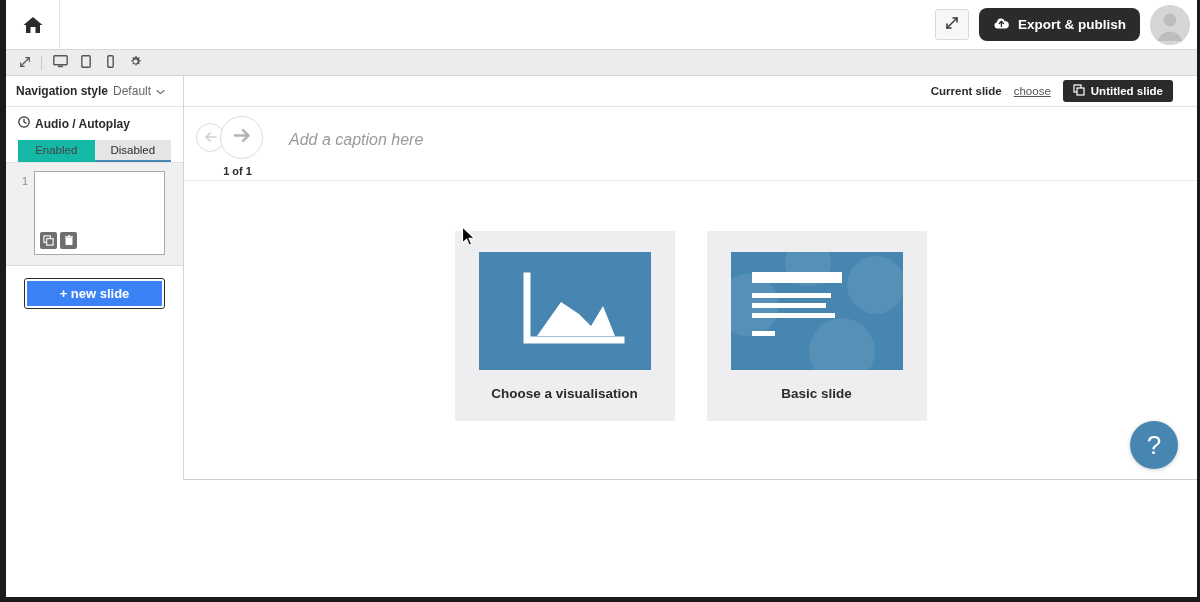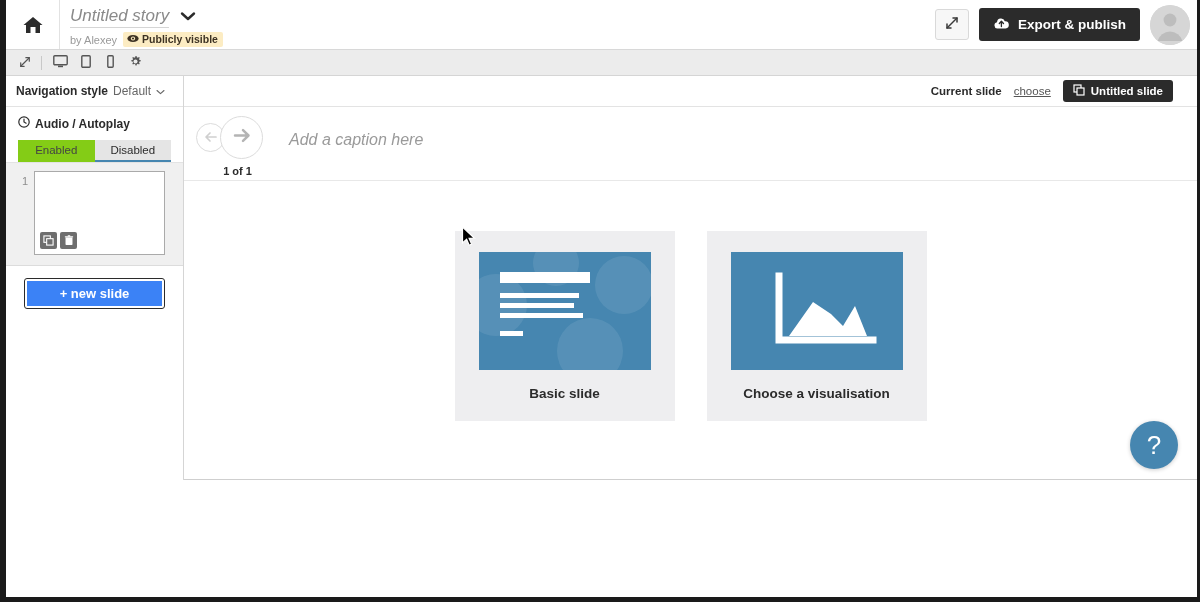--- a/index.html
+++ b/index.html
@@ -52,21 +52,21 @@
   }
   .header-right {
     margin-left: auto; display: flex; align-items: center; gap: 10px; padding-right: 7px;
   }
   .expand-btn {
     width: 34px; height: 31px; border: 1px solid #d9d9d9; border-radius: 3px;
     background: #f7f7f7; display: flex; align-items: center; justify-content: center;
     cursor: pointer;
   }
   .export-btn {
-    height: 33px; background: #2b2b2b; color: #fff; border-radius: 3px;
+    height: 33px; background: #2b2b2b; color: #fff; border-radius: 8px;
     display: flex; align-items: center; gap: 8px; padding: 0 14px;
     font-size: 13.5px; font-weight: bold; cursor: pointer;
   }
   .avatar {
     width: 40px; height: 40px; border-radius: 50%; background: #d6d6d6;
     overflow: hidden; position: relative; cursor: pointer; flex: 0 0 auto;
   }
 
   
   .toolbar {
@@ -96,21 +96,21 @@
   .nav-style b { font-weight: bold; color: #2b2b2b; }
   .nav-style .val { color: #666; }
   .audio-sec { padding: 9px 12px 0 12px; border-bottom: 1px solid #e3e3e3; }
   .audio-title {
     display: flex; align-items: flex-end; gap: 5px;
     font-size: 12px; font-weight: bold; color: #2b2b2b; margin-bottom: 9px;
   }
   .seg { display: flex; height: 22px; }
   .seg-btn {
     flex: 1; display: flex; align-items: center; justify-content: center;
-    font-size: 11.5px; color: #444; background: #84cc16;
+    font-size: 11.5px; color: #444; background: #14b8a6;
     border-bottom: 2px solid transparent; cursor: pointer;
   }
   .seg-btn.active { background: #e5e5e5; border-bottom-color: #4686b0; color: #2b2b2b; }
   .slides-list { background: #f0f0f0; border-bottom: 1px solid #dcdcdc; padding: 8px 0 10px 0; }
   .slide-row { display: flex; align-items: flex-start; padding: 0 12px; gap: 6px; }
   .slide-num { font-size: 11px; color: #8d8d8d; padding-top: 4px; width: 10px; text-align: right; }
   .slide-thumb {
     position: relative; width: 131px; height: 84px;
     background: #fff; border: 1px solid #aaa; cursor: pointer;
   }
@@ -204,43 +204,20 @@
 
     <div class="home-btn">
       <span>
         <svg width="22" height="20" viewBox="0 0 22 20">
           <path d="M11 2 L1.5 10 L4 10 L4 18 L18 18 L18 10 L20.5 10 Z" fill="#2b2b2b"></path>
           <rect x="8.5" y="12" width="5" height="6" fill="#ffffff"></rect>
         </svg>
       </span>
     </div>
 
-    <div class="title-zone">
-      <div class="title-row">
-        <div class="story-title">Untitled story</div>
-        <span class="chev-down">
-          <svg width="18" height="12" viewBox="0 0 18 12">
-            <path d="M3 3.5 L9 9 L15 3.5" stroke="#2b2b2b" stroke-width="2.4" fill="none" stroke-linecap="round" stroke-linejoin="round"></path>
-          </svg>
-        </span>
-      </div>
-      <div class="meta-row">
-        <span class="by-line">by Alexey</span>
-        <span class="vis-badge">
-          <span>
-            <svg width="12" height="9" viewBox="0 0 12 9">
-              <ellipse cx="6" cy="4.5" rx="5.6" ry="3.6" fill="#3d3223"></ellipse>
-              <circle cx="6" cy="4.5" r="2.1" fill="#fcecc3"></circle>
-              <circle cx="6" cy="4.5" r="1.1" fill="#3d3223"></circle>
-            </svg>
-          </span>
-          <span>Publicly visible</span>
-        </span>
-      </div>
-    </div>
 
     <div class="header-right">
       <div class="expand-btn">
         <span>
           <svg width="14" height="14" viewBox="0 0 14 14">
             <path d="M8 2 L12 2 L12 6" stroke="#3a3a3a" stroke-width="1.5" fill="none" stroke-linecap="round" stroke-linejoin="round"></path>
             <path d="M6 12 L2 12 L2 8" stroke="#3a3a3a" stroke-width="1.5" fill="none" stroke-linecap="round" stroke-linejoin="round"></path>
             <path d="M12 2 L2 12" stroke="#3a3a3a" stroke-width="1.5" stroke-linecap="round"></path>
           </svg>
         </span>
@@ -407,43 +384,43 @@
           </div>
           <div class="counter">1 of 1</div>
         </div>
         <div class="caption-ph">Add a caption here</div>
       </div>
 
       <div class="canvas">
 
         <div class="card">
           <div class="card-art">
+            <svg width="172" height="118" viewBox="0 0 172 118">
+              <path d="M48 24 L48 88 L142 88" stroke="#ffffff" stroke-width="7" fill="none" stroke-linecap="square"></path>
+              <path d="M58 84 L82 50 L100 62 L112 74 L124 54 L136 84 Z" fill="#ffffff"></path>
+            </svg>
+          </div>
+          <div class="card-label">Choose a visualisation</div>
+        </div>
+
+        <div class="card">
+          <div class="card-art">
             <div class="bs-circle" style="width:62px;height:62px;left:-14px;top:22px;"></div>
             <div class="bs-circle" style="width:46px;height:46px;left:54px;top:-12px;"></div>
             <div class="bs-circle" style="width:58px;height:58px;left:116px;top:4px;"></div>
             <div class="bs-circle" style="width:66px;height:66px;left:78px;top:66px;"></div>
             <div class="bs-line" style="left:21px;top:20px;width:90px;height:11px;"></div>
             <div class="bs-line" style="left:21px;top:41px;width:79px;height:5px;"></div>
             <div class="bs-line" style="left:21px;top:51px;width:74px;height:5px;"></div>
             <div class="bs-line" style="left:21px;top:61px;width:83px;height:5px;"></div>
             <div class="bs-line" style="left:21px;top:79px;width:23px;height:5px;"></div>
           </div>
           <div class="card-label">Basic slide</div>
         </div>
 
-        <div class="card">
-          <div class="card-art">
-            <svg width="172" height="118" viewBox="0 0 172 118">
-              <path d="M48 24 L48 88 L142 88" stroke="#ffffff" stroke-width="7" fill="none" stroke-linecap="square"></path>
-              <path d="M58 84 L82 50 L100 62 L112 74 L124 54 L136 84 Z" fill="#ffffff"></path>
-            </svg>
-          </div>
-          <div class="card-label">Choose a visualisation</div>
-        </div>
-
       </div>
 
       <div class="help-btn">
         <span>?</span>
       </div>
     </div>
   </div>
 
   <svg class="cursor" width="16" height="22" viewBox="0 0 16 22">
     <path d="M1.5 1 L1.5 17 L5.6 13.2 L8.2 19.2 L10.6 18.1 L8.1 12.4 L13.5 12.2 Z" fill="#000" stroke="#fff" stroke-width="1.2"></path>

